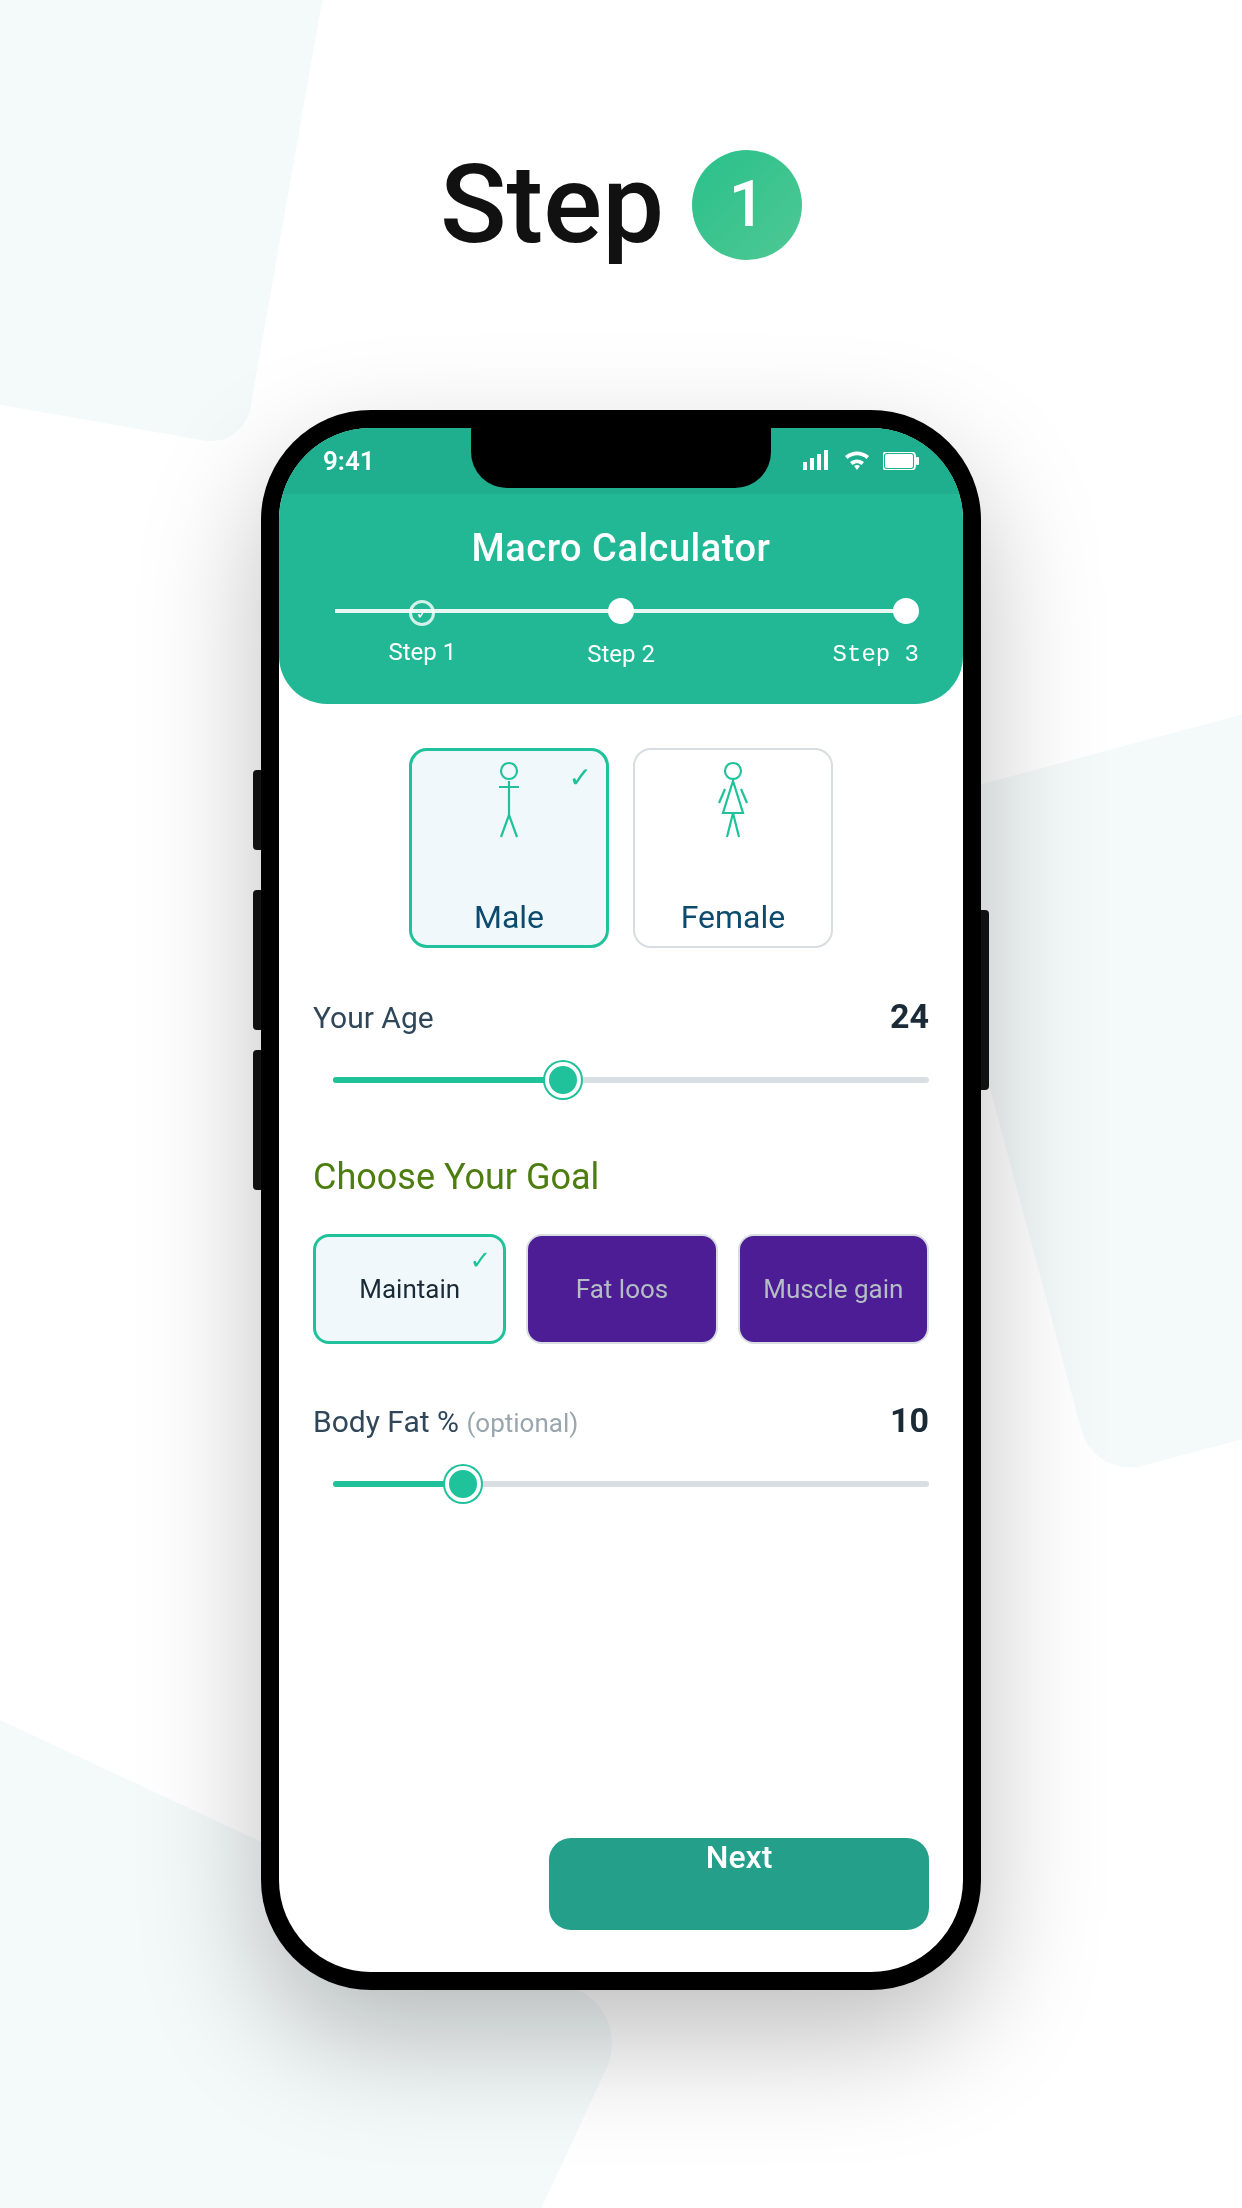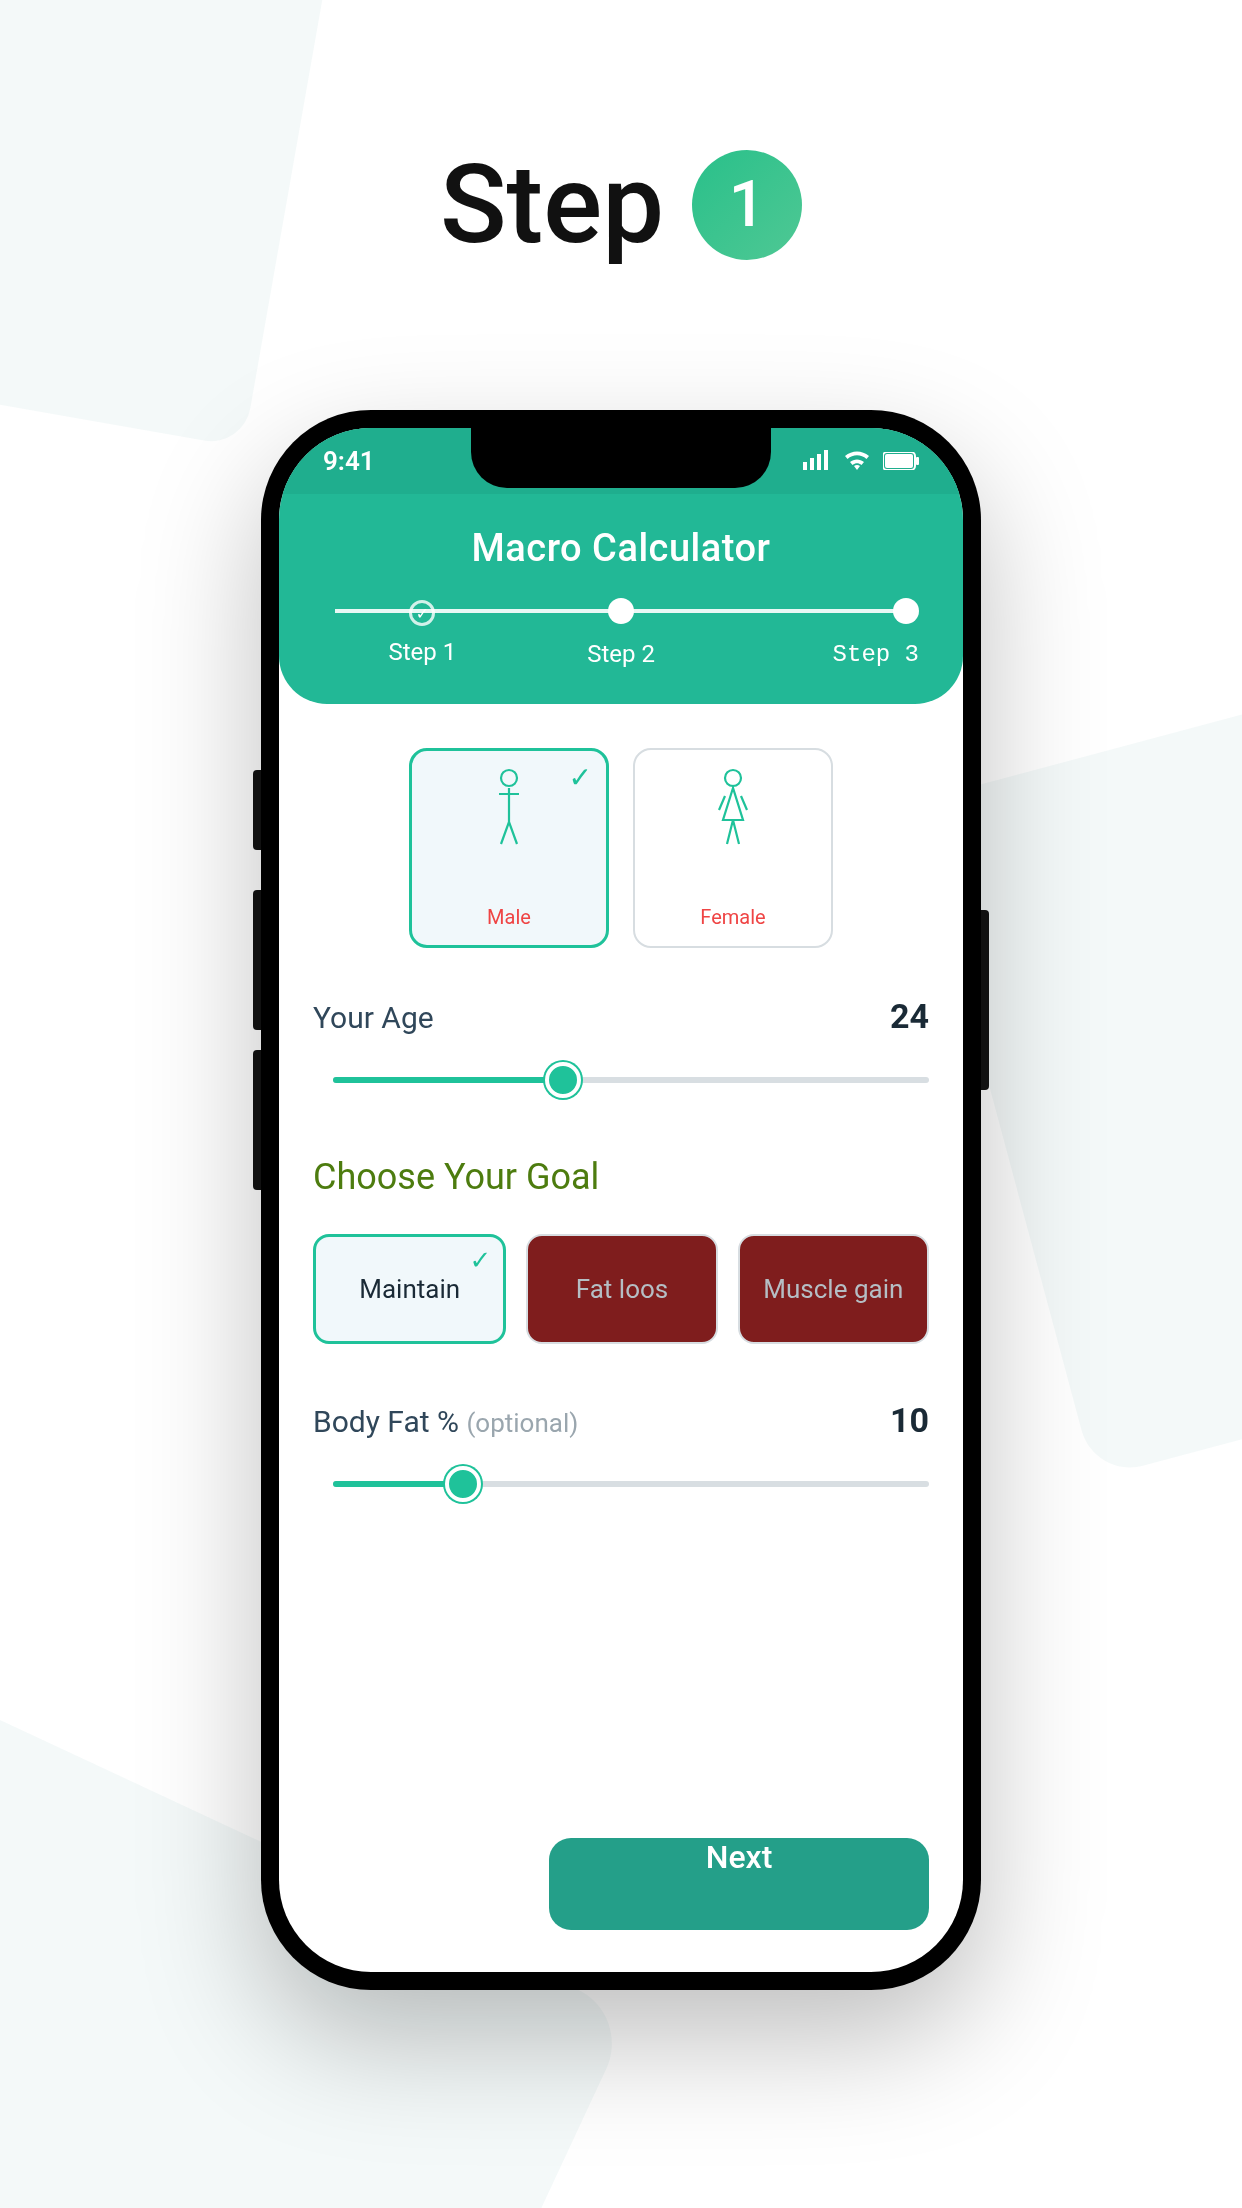--- a/index.html
+++ b/index.html
@@ -223,21 +223,21 @@
     background: #f1f8fb;
     border-width: 3px;
   }
   .card .check {
     position: absolute;
     top: 10px; right: 14px;
     color: #1fc29a;
     font-size: 28px;
   }
   .card svg { stroke: #1fc29a; fill: none; stroke-width: 2.2; }
-  .card .g-label { font-size: 20px; color: #ef4444; margin-top: 43px; }
+  .card .g-label { font-size: 32px; color: #0c4a6e; margin-top: 43px; }
 
   .field-row {
     display: flex;
     justify-content: space-between;
     align-items: baseline;
     margin-bottom: 24px;
   }
   .field-label {
     font-size: 30px;
     color: #30475a;
@@ -303,21 +303,21 @@
     flex: 1;
     height: 110px;
     border: 2px solid #d7dde1;
     border-radius: 16px;
     display: flex;
     align-items: center;
     justify-content: center;
     font-size: 26px;
     color: #b5bec4;
     position: relative;
-    background: #7f1d1d;
+    background: #4c1d95;
   }
   .goal-card.selected {
     border-color: #1fc29a;
     border-width: 3px;
     background: #f1f8fb;
     color: #1a2a36;
   }
   .goal-card .check {
     position: absolute;
     top: 8px; right: 12px;

